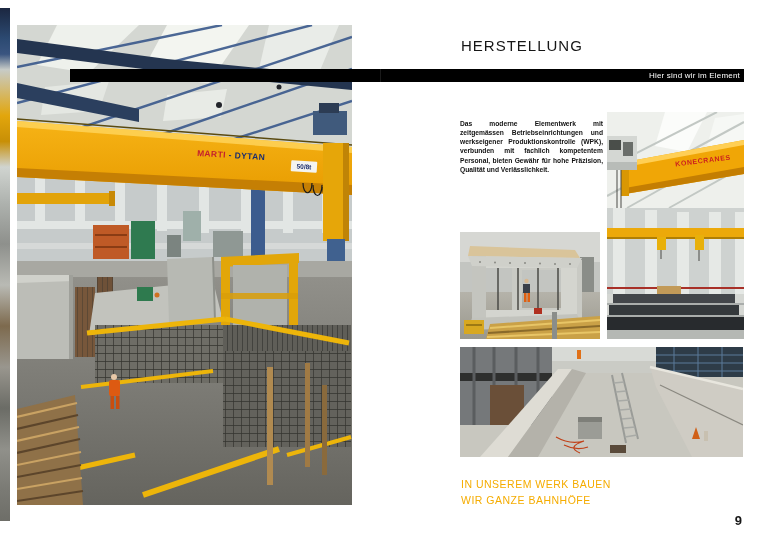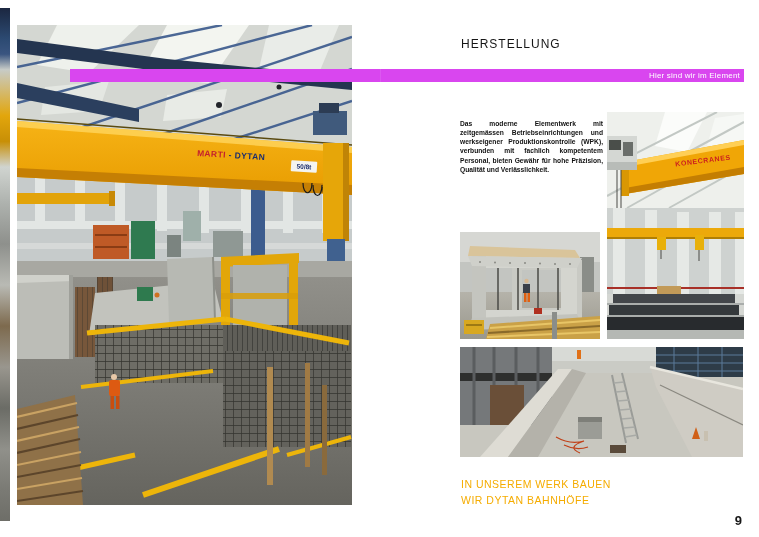--- a/index.html
+++ b/index.html
@@ -2,27 +2,27 @@
 <html><head>
 <meta charset="utf-8">
 <style>
   html,body{margin:0;padding:0;background:#fff;}
   .canvas{position:relative;width:759px;height:537px;background:#ffffff;overflow:hidden;
           font-family:"Liberation Sans", sans-serif;}
   .photo{position:absolute;overflow:hidden;background:#d5d7d3;}
   .photo svg{display:block;}
 
   
-  .banner{position:absolute;left:70px;top:69px;width:674px;height:13px;background:#d946ef;
+  .banner{position:absolute;left:70px;top:69px;width:674px;height:13px;background:#000000;
           display:flex;align-items:center;justify-content:flex-end;}
   .banner-text{color:#ffffff;font-size:8px;line-height:13px;padding-right:4px;letter-spacing:0.2px;}
   .banner-seam{position:absolute;left:310px;top:0;width:1px;height:13px;background:rgba(255,255,255,0.10);}
 
   
-  .section-title{position:absolute;left:461px;top:37px;font-size:12px;letter-spacing:1px;
+  .section-title{position:absolute;left:461px;top:37px;font-size:15px;letter-spacing:1px;
                  color:#161616;font-weight:500;}
   .body-par{position:absolute;left:460px;top:112px;width:143px;font-size:6.7px;line-height:9.2px;
             font-weight:700;color:#111;text-align:justify;}
   .headline{position:absolute;left:461px;top:477px;font-size:10.5px;font-weight:400;
             letter-spacing:0.5px;line-height:15.5px;color:#f5ac00;}
   .page-num{position:absolute;top:513px;right:17px;font-size:13px;font-weight:700;color:#161616;}
 
   
   .crane-brand{position:absolute;left:180px;top:125px;transform:rotate(3.5deg);
                font-size:8.5px;font-weight:700;letter-spacing:0.4px;white-space:nowrap;}
@@ -354,18 +354,18 @@
         <path d="M104 98 q12 6 24 2"></path>
       </g>
       <rect x="150" y="98" width="16" height="8" fill="#5a4a3a"></rect>
       <polygon points="232,92 236,80 240,92" fill="#d06018"></polygon>
       <rect x="244" y="84" width="4" height="10" fill="#c8c0b0"></rect>
     </svg>
   </div>
 
   <div class="headline">
     <div>IN UNSEREM WERK BAUEN</div>
-    <div>WIR DYTAN BAHNHÖFE</div>
+    <div>WIR GANZE BAHNHÖFE</div>
   </div>
 
   <div class="page-num">9</div>
 
 </div>
 
 </body></html>

